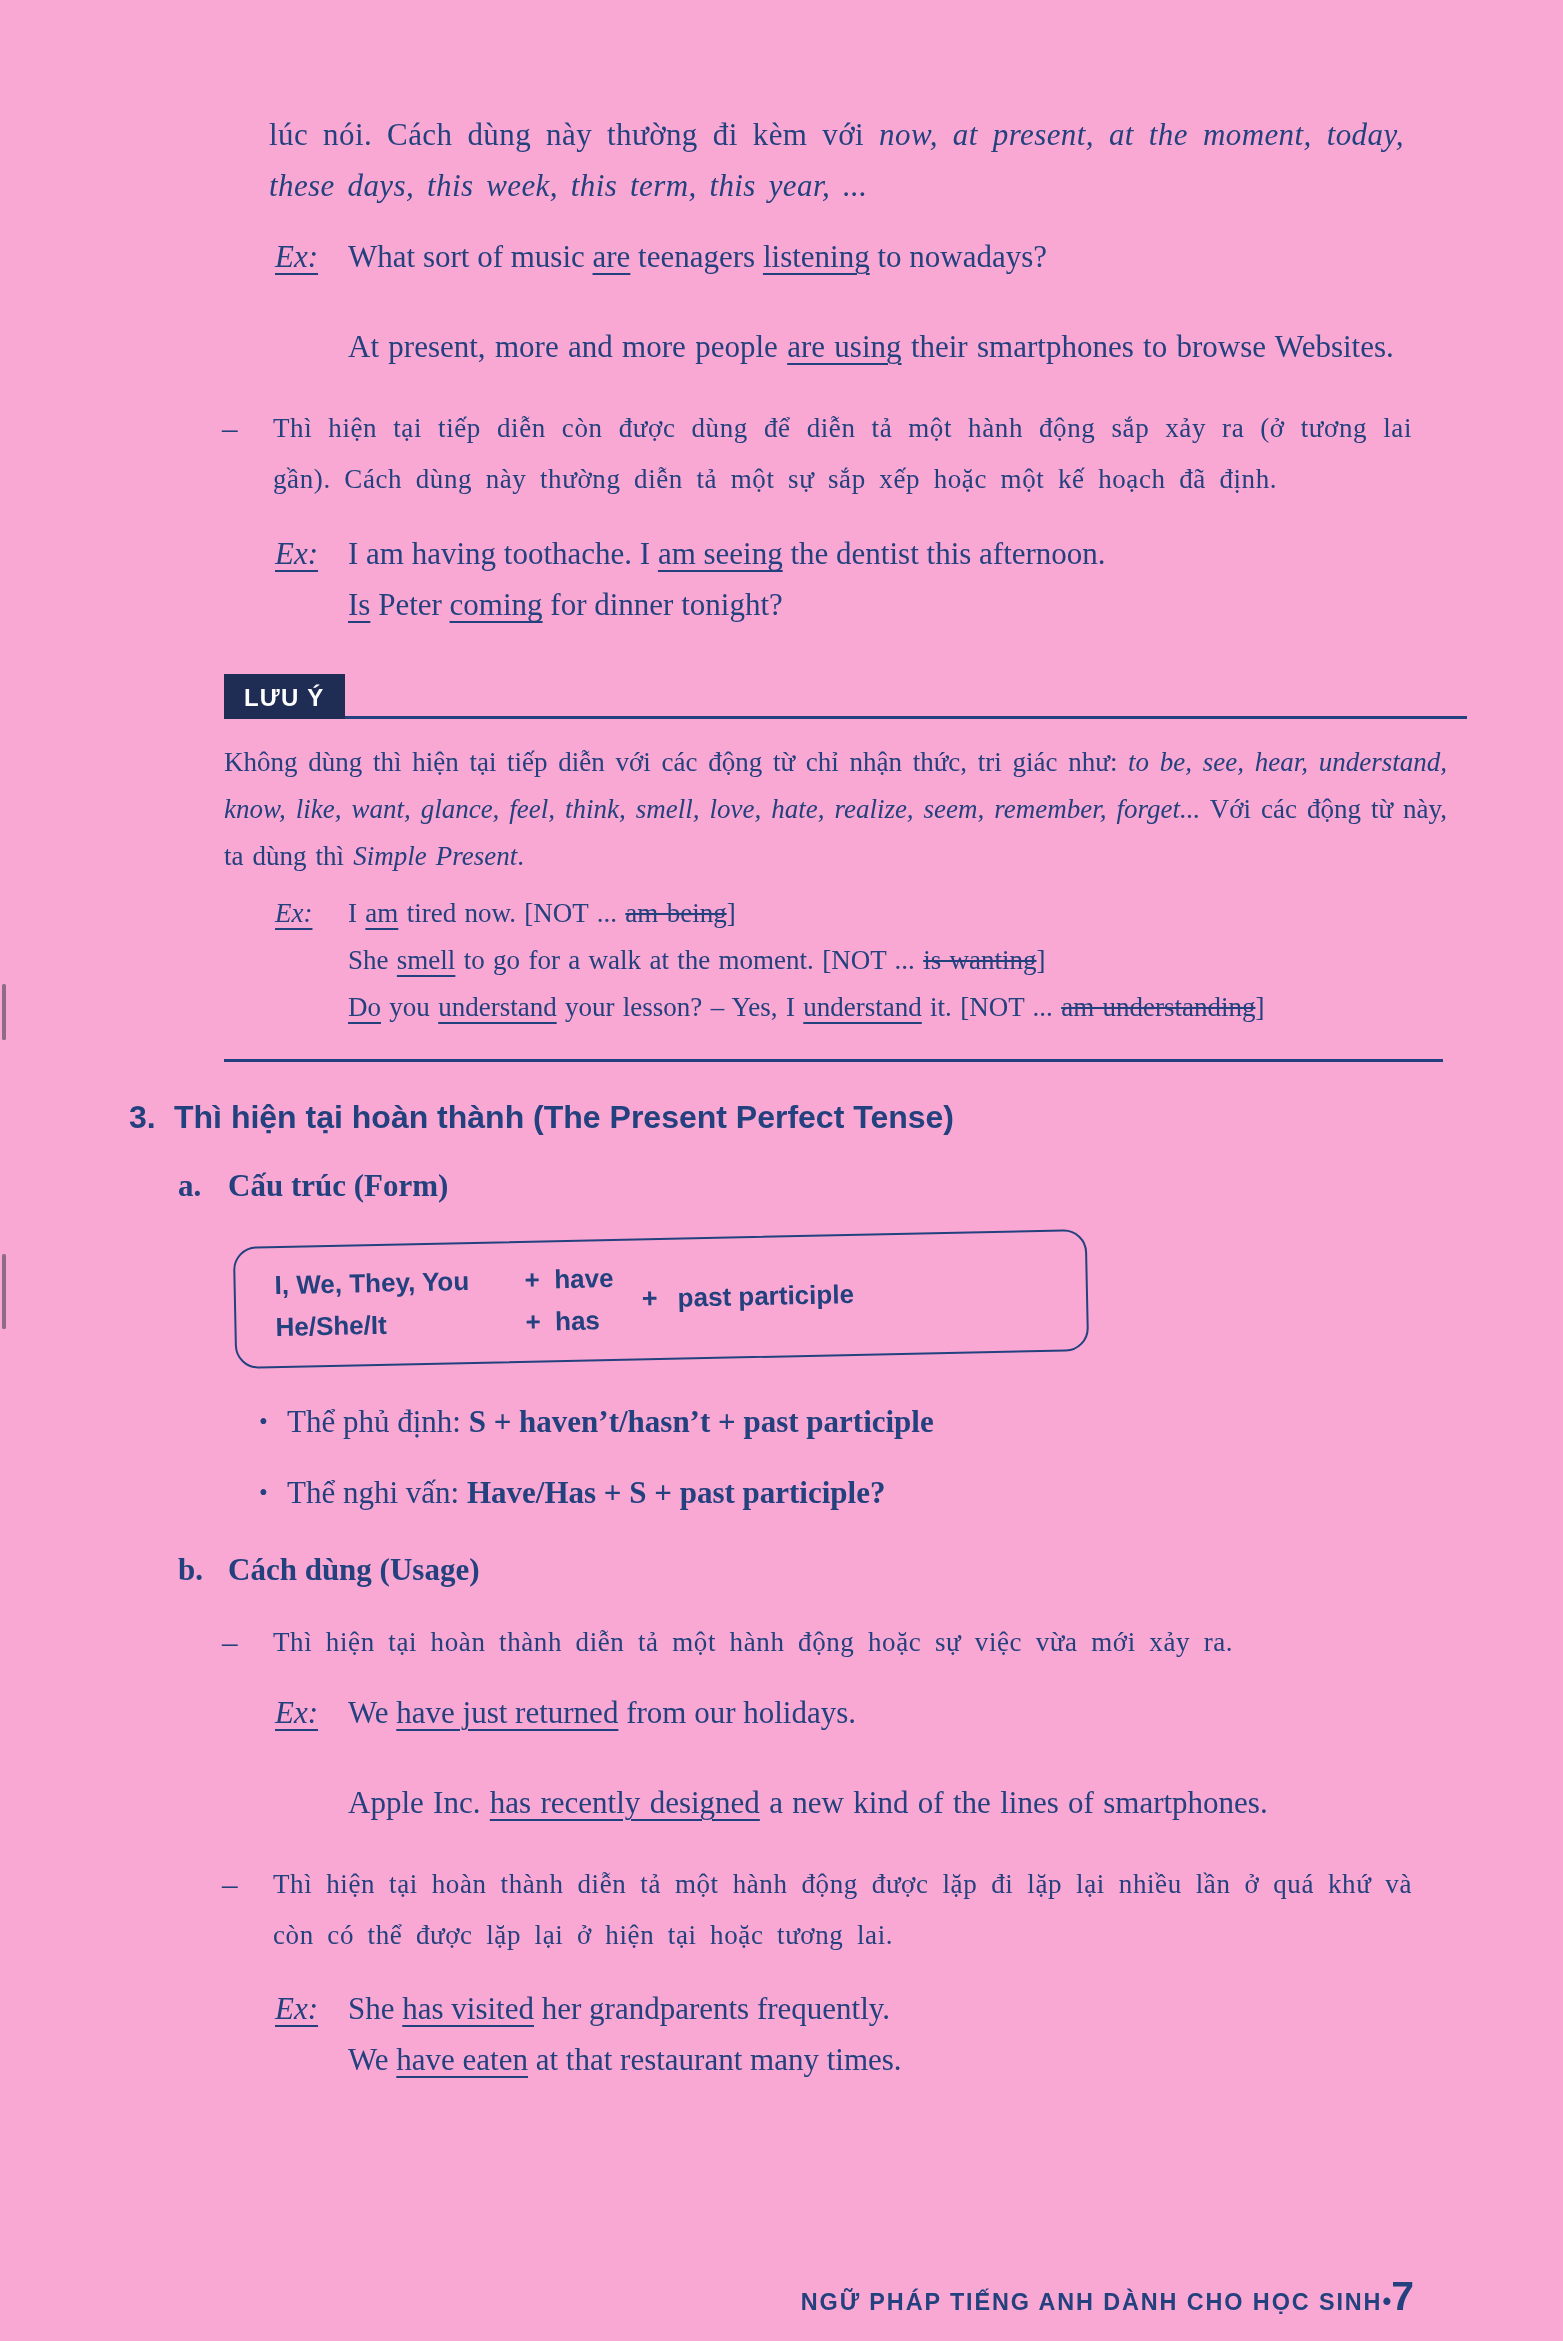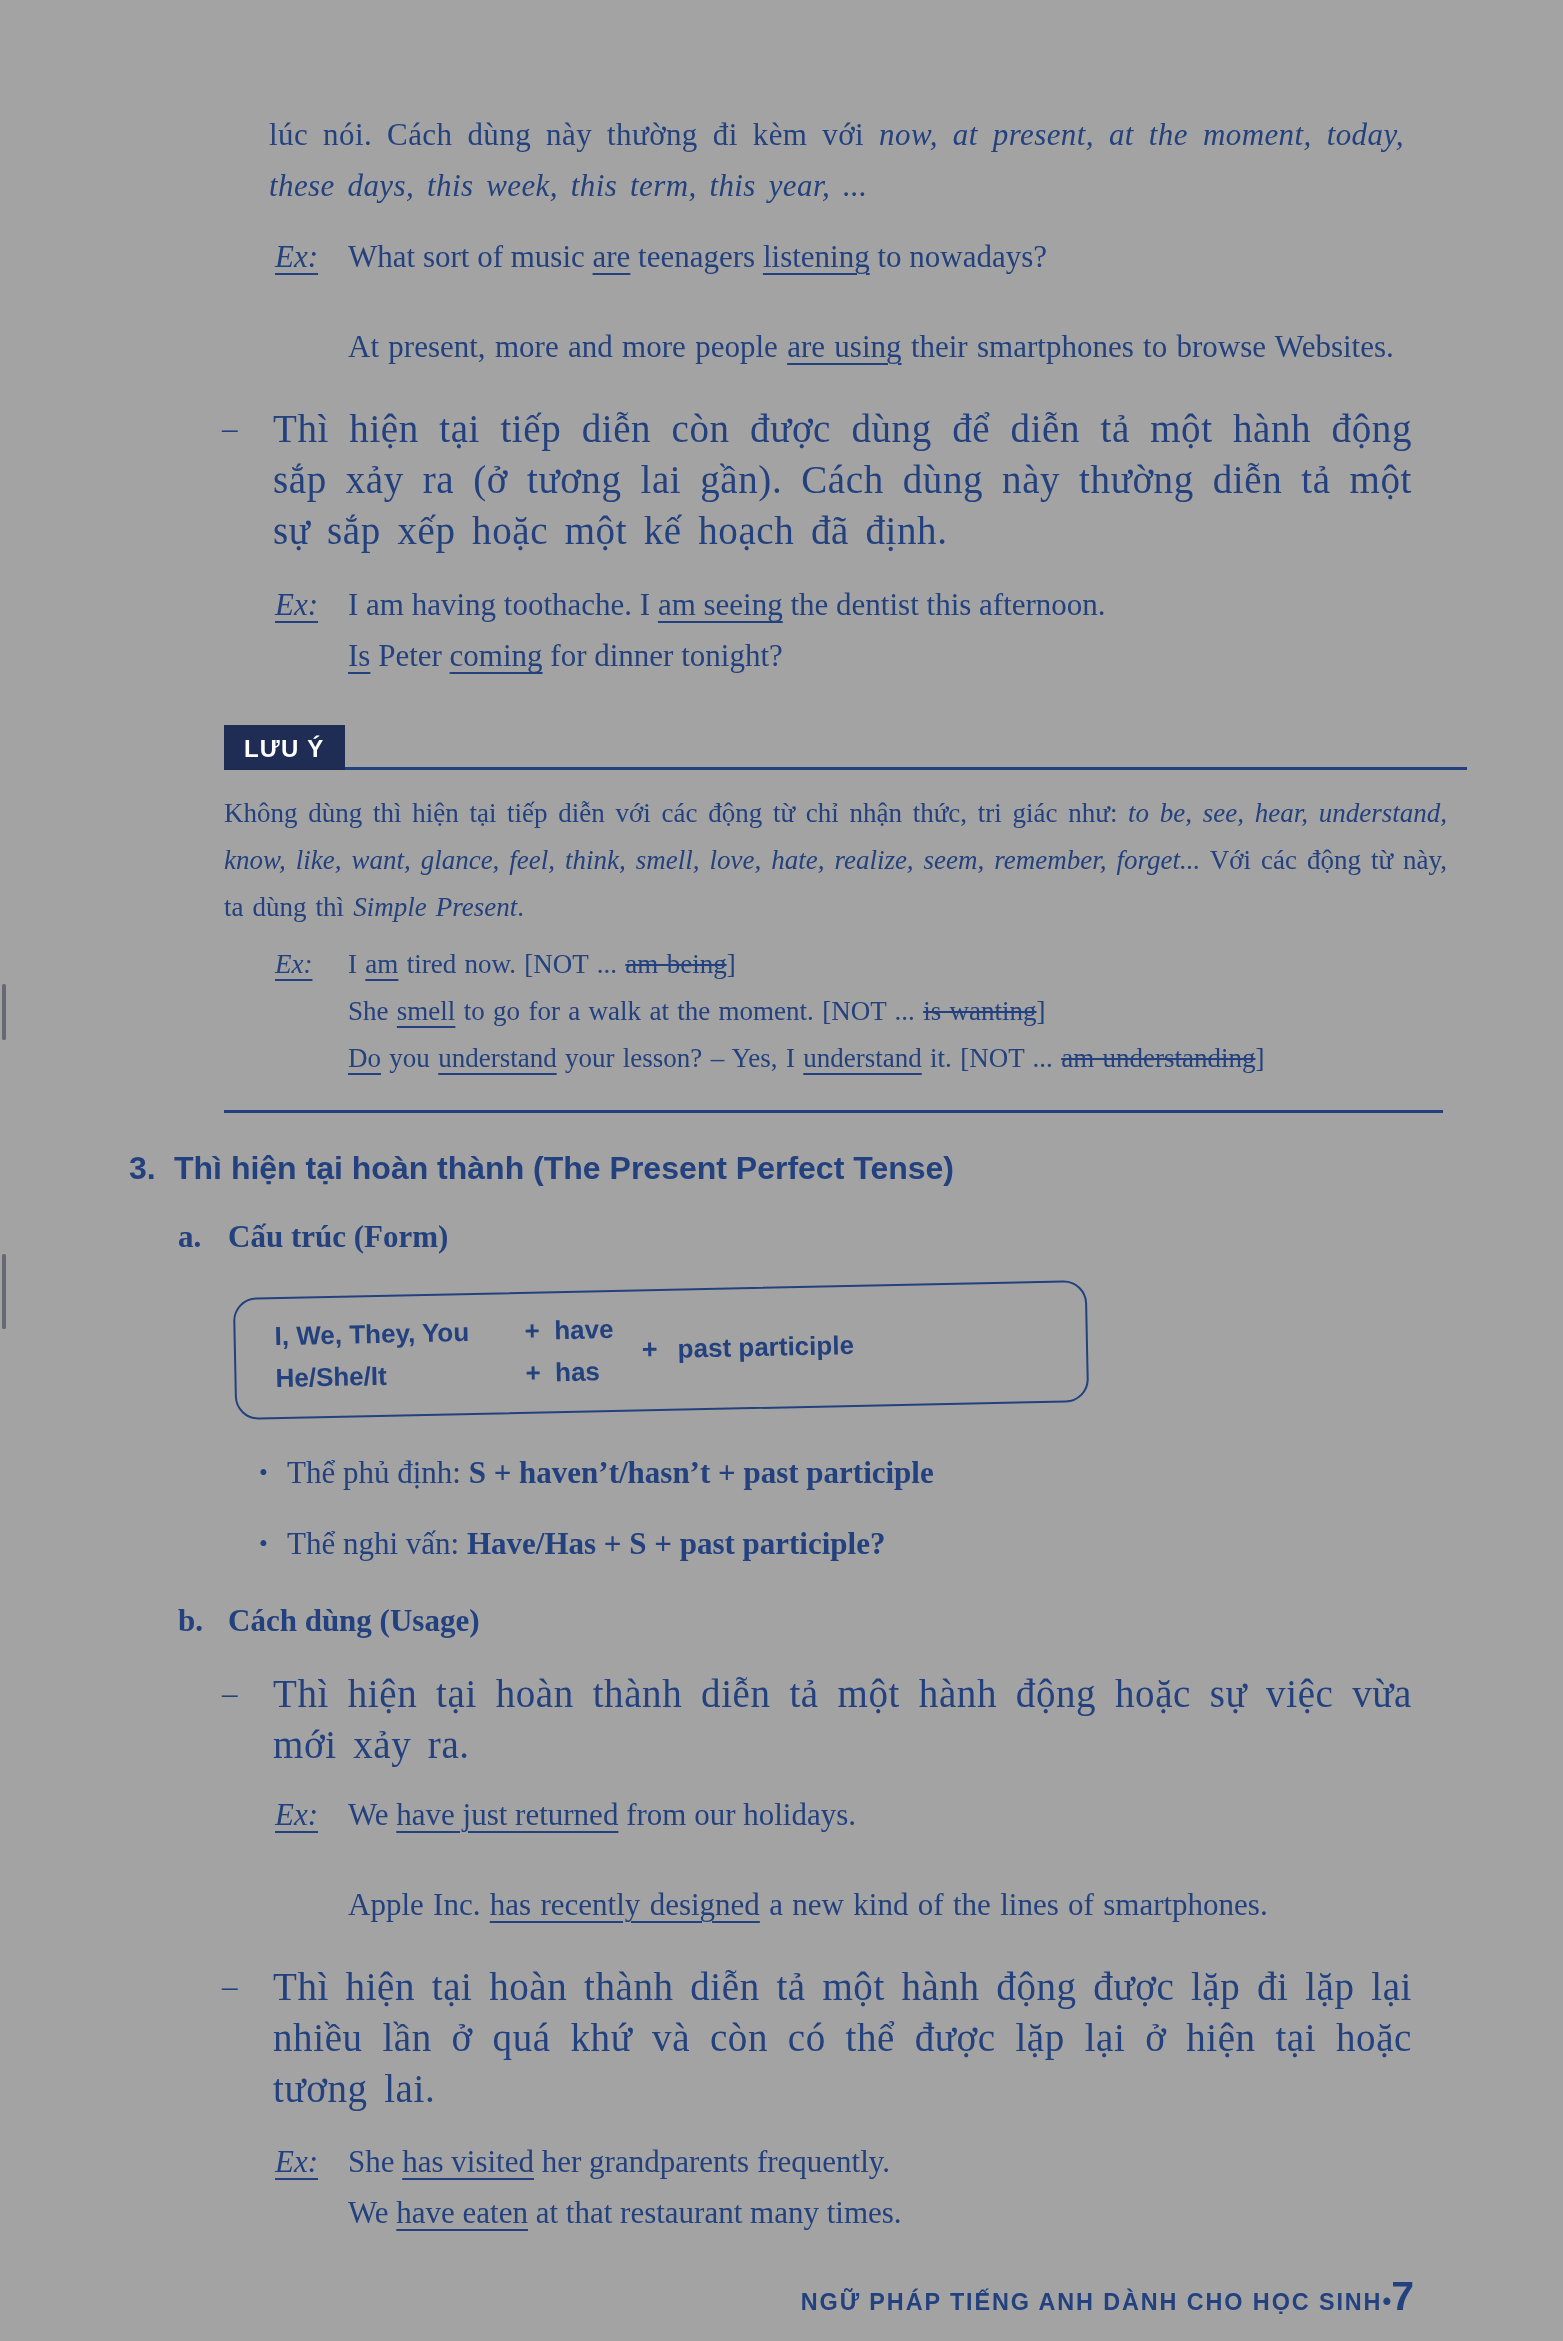--- a/index.html
+++ b/index.html
@@ -3,21 +3,21 @@
 <meta charset="utf-8">
 <style>
   * { margin:0; padding:0; box-sizing:border-box; }
   :root{
     --ink:#23417e;
     --note-bg:#1f2c54;
   }
   html,body{ width:1564px; }
   body{ background:#ffffff; }
   .page{
-    position:relative; width:1564px; height:2342px; background:#a3a3a3;
+    position:relative; width:1564px; height:2342px; background:#f9a8d4;
     overflow:hidden;
     font-family:"Liberation Serif", serif;
     color:var(--ink);
     font-size:31px; line-height:51px;
   }
   
   .scan-mark{ position:absolute; left:2.3px; width:3.9px; background:#333a48; opacity:.55; border-radius:1.6px; }
   .m1{ top:984px; height:56px; }
   .m2{ top:1254px; height:75px; }
 
@@ -27,21 +27,21 @@
   .ex{ position:relative; margin-left:275px; margin-right:160px; padding-left:73px; margin-top:22px; }
   .ex-label{
     position:absolute; left:0; top:0;
     text-decoration:underline; text-decoration-thickness:2.3px; text-underline-offset:6.2px;font-style:italic;
   }
   .ex-line{ }
   .just{ text-align:justify; word-spacing:1.6px;margin-top:39px; }
 
   .dash{ display:flex; margin-left:222px; margin-right:152px; }
   .dash-marker{ flex:0 0 51px; }
-  .dash-text{ flex:1; text-align:justify; font-size:39px; line-height:51px; word-spacing:6.2px; letter-spacing:0.6px; }
+  .dash-text{ flex:1; text-align:justify; font-size:27px; line-height:51px; word-spacing:6.2px; letter-spacing:0.6px; }
 
   .b-ex1{ margin-top:20px; }
   .b-dash1{ margin-top:31px; }
   .b-ex2{ margin-top:23.4px; }
 
   .note-h{ display:flex; align-items:flex-end; margin:44px 97px 0 224px; }
   .luuy{
     background:var(--note-bg); color:#fff;
     font-family:"Liberation Sans", sans-serif; font-weight:bold;
     font-size:24px; line-height:1; letter-spacing:1.2px;

